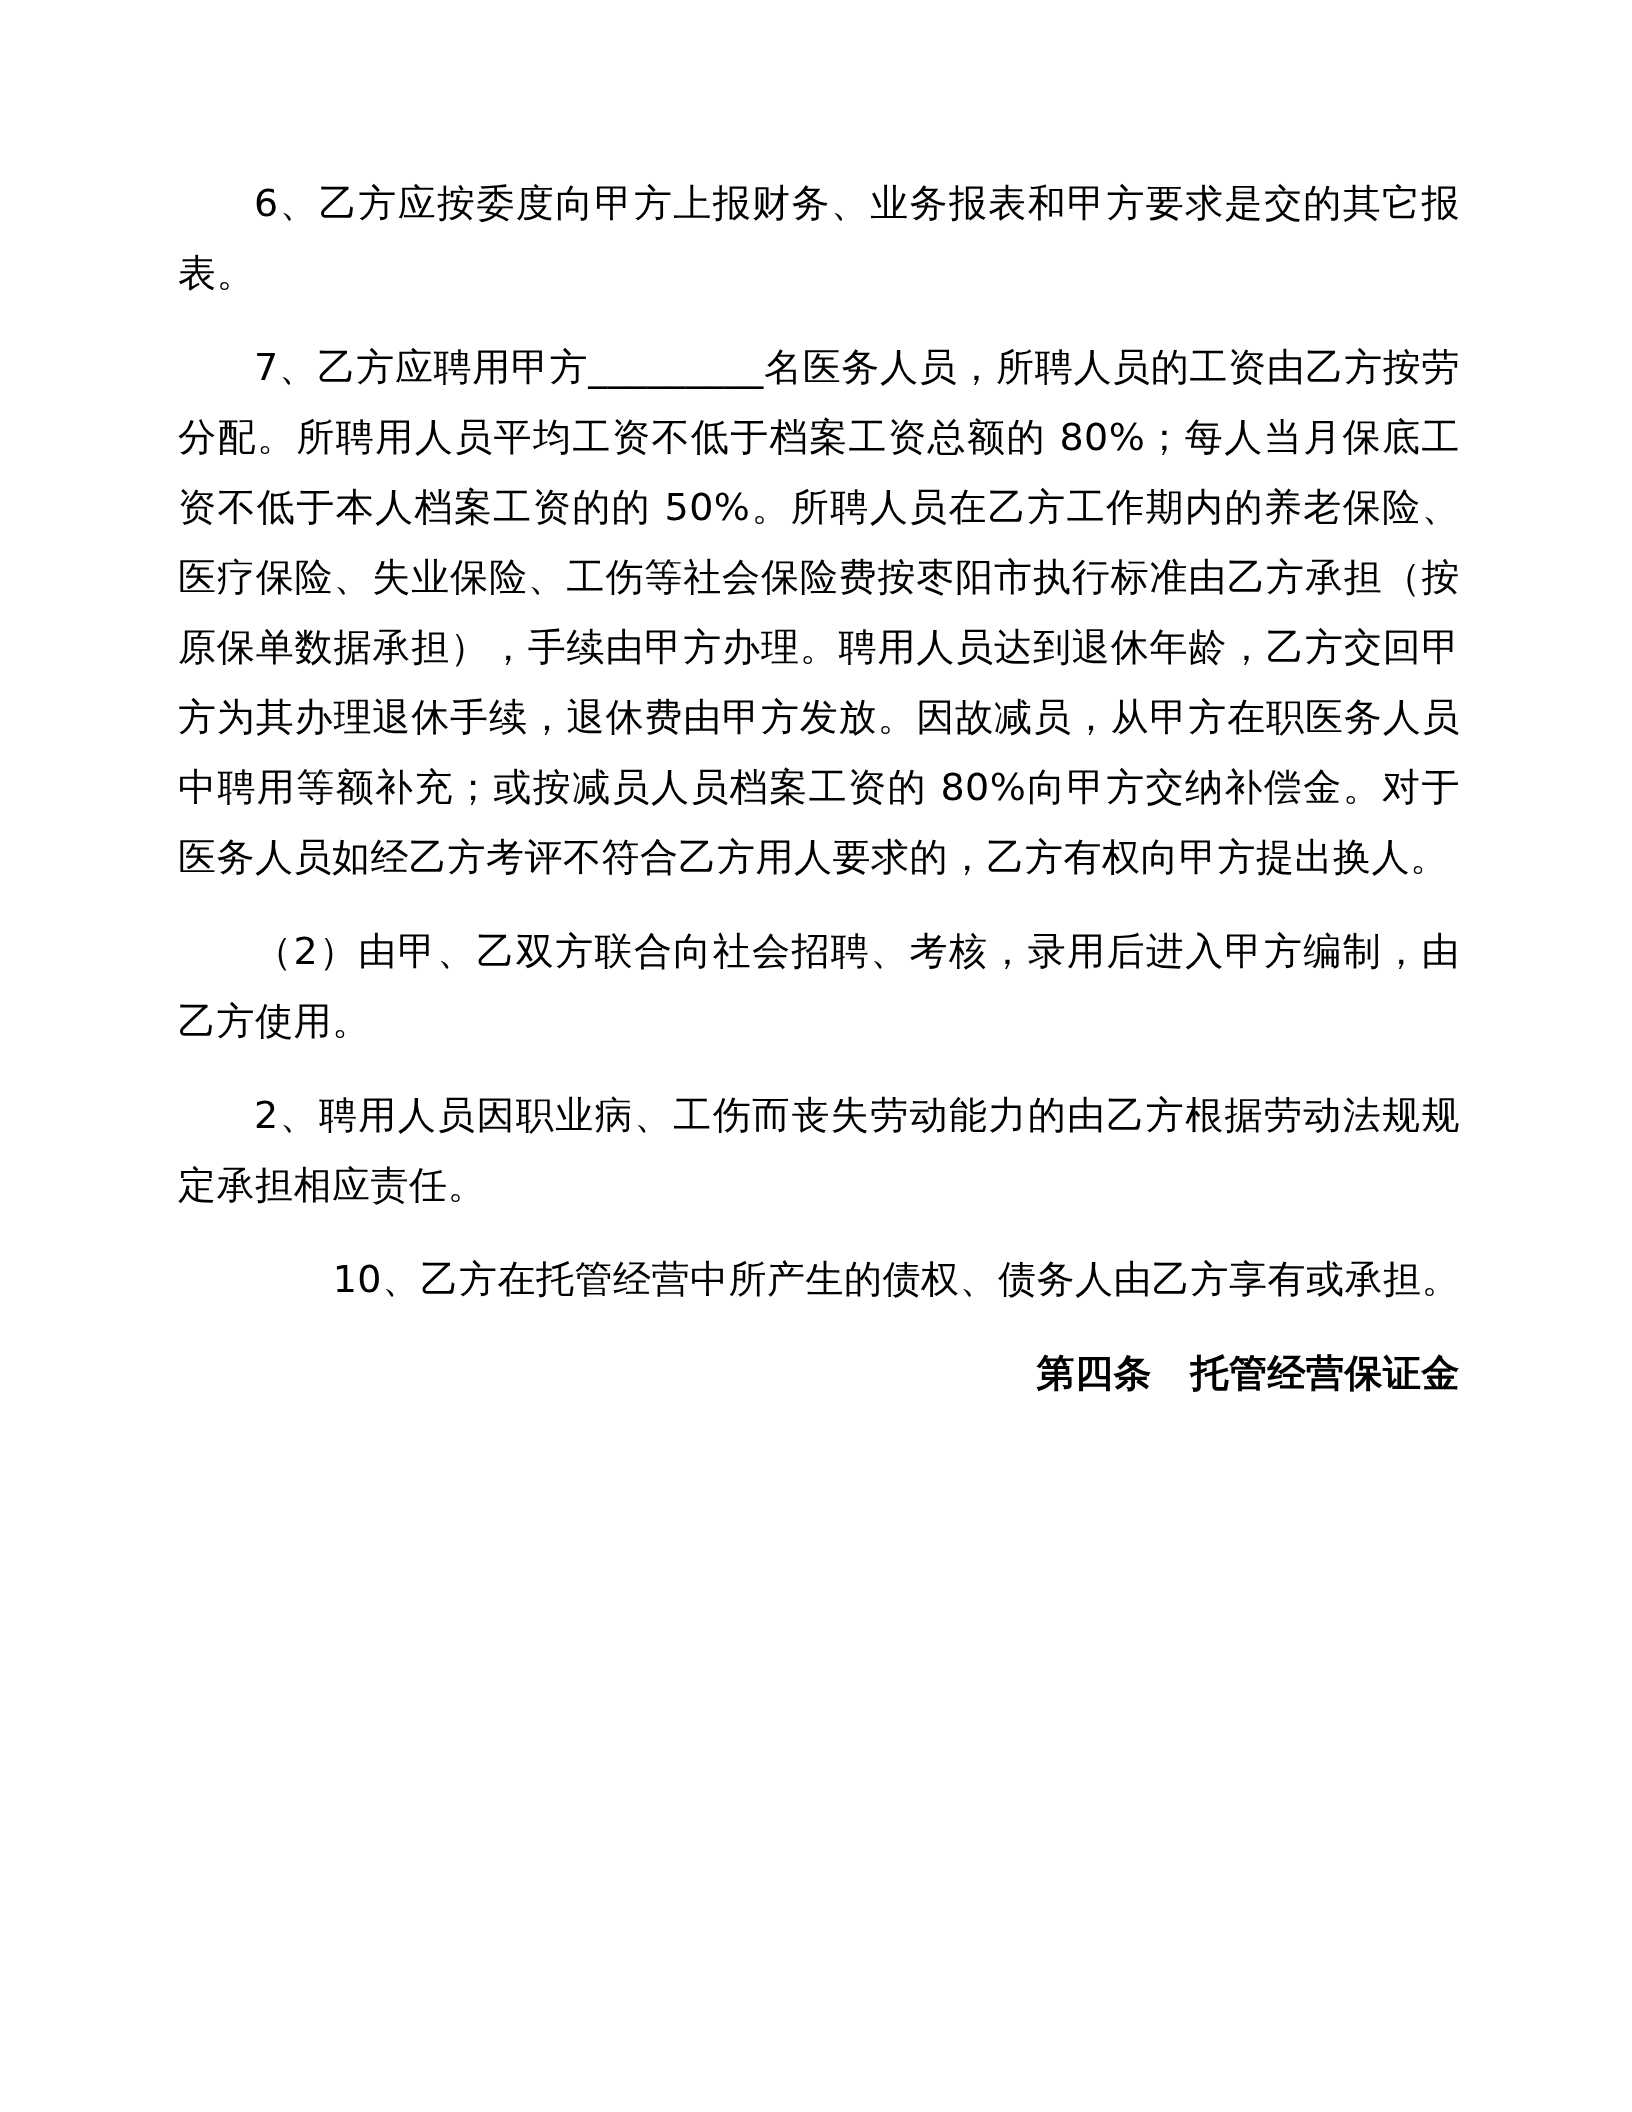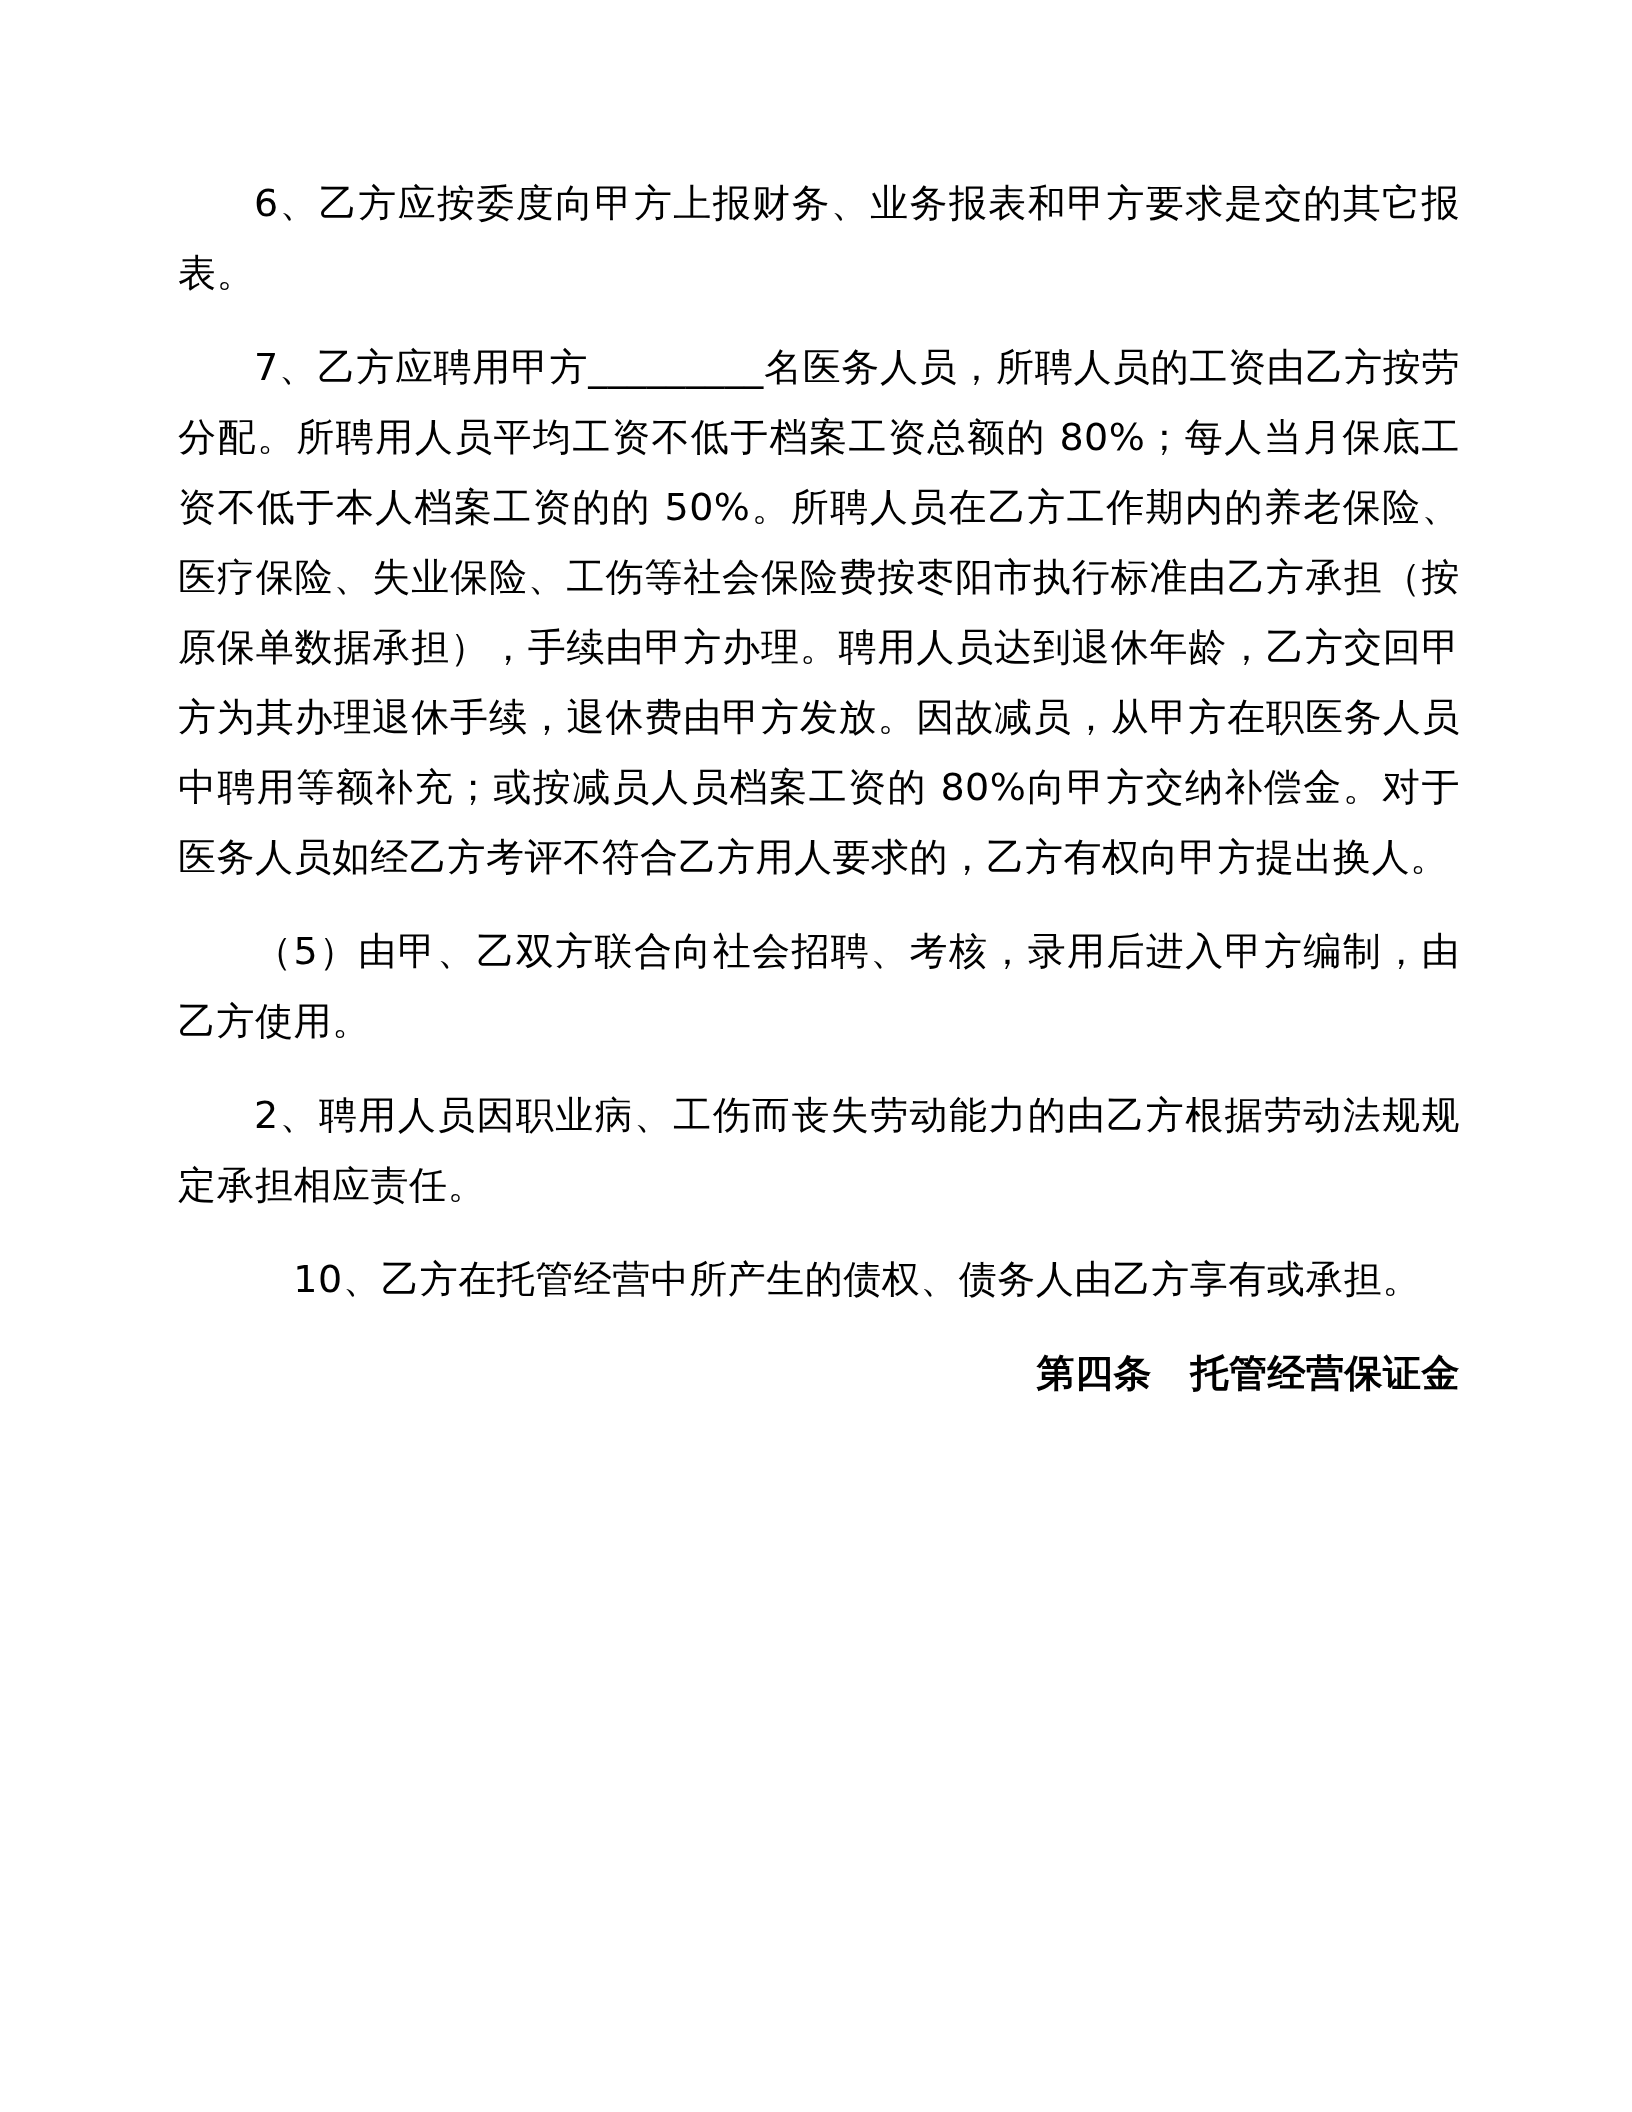--- a/index.html
+++ b/index.html
@@ -35,35 +35,35 @@
     word-break: break-all;
     letter-spacing: 0.5px;
   }
   .para.heading {
     font-weight: 700;
     text-align: right;
     text-indent: 1.5em;
     margin-top: 20px;
   }
   .para.single {
-    text-align: center;
+    text-align: right;
   }
 </style>
 </head>
 <body>
 
 <div class="page">
   <div class="content">
     <p class="para">6、乙方应按委度向甲方上报财务、业务报表和甲方要求是交的其它报表。</p>
 
     <p class="para">7、乙方应聘用甲方_________名医务人员，所聘人员的工资由乙方按劳分配。所聘用人员平均工资不低于档案工资总额的 80%；每人当月保底工资不低于本人档案工资的的 50%。所聘人员在乙方工作期内的养老保险、医疗保险、失业保险、工伤等社会保险费按枣阳市执行标准由乙方承担（按原保单数据承担），手续由甲方办理。聘用人员达到退休年龄，乙方交回甲方为其办理退休手续，退休费由甲方发放。因故减员，从甲方在职医务人员中聘用等额补充；或按减员人员档案工资的 80%向甲方交纳补偿金。对于医务人员如经乙方考评不符合乙方用人要求的，乙方有权向甲方提出换人。</p>
 
 
 
-    <p class="para">（5）由甲、乙双方联合向社会招聘、考核，录用后进入甲方编制，由乙方使用。</p>
+    <p class="para">（2）由甲、乙双方联合向社会招聘、考核，录用后进入甲方编制，由乙方使用。</p>
 
     <p class="para">2、聘用人员因职业病、工伤而丧失劳动能力的由乙方根据劳动法规规定承担相应责任。</p>
 
     <p class="para single">10、乙方在托管经营中所产生的债权、债务人由乙方享有或承担。</p>
 
     <p class="para heading">第四条　托管经营保证金</p>
   </div>
 </div>
 
 </body></html>

